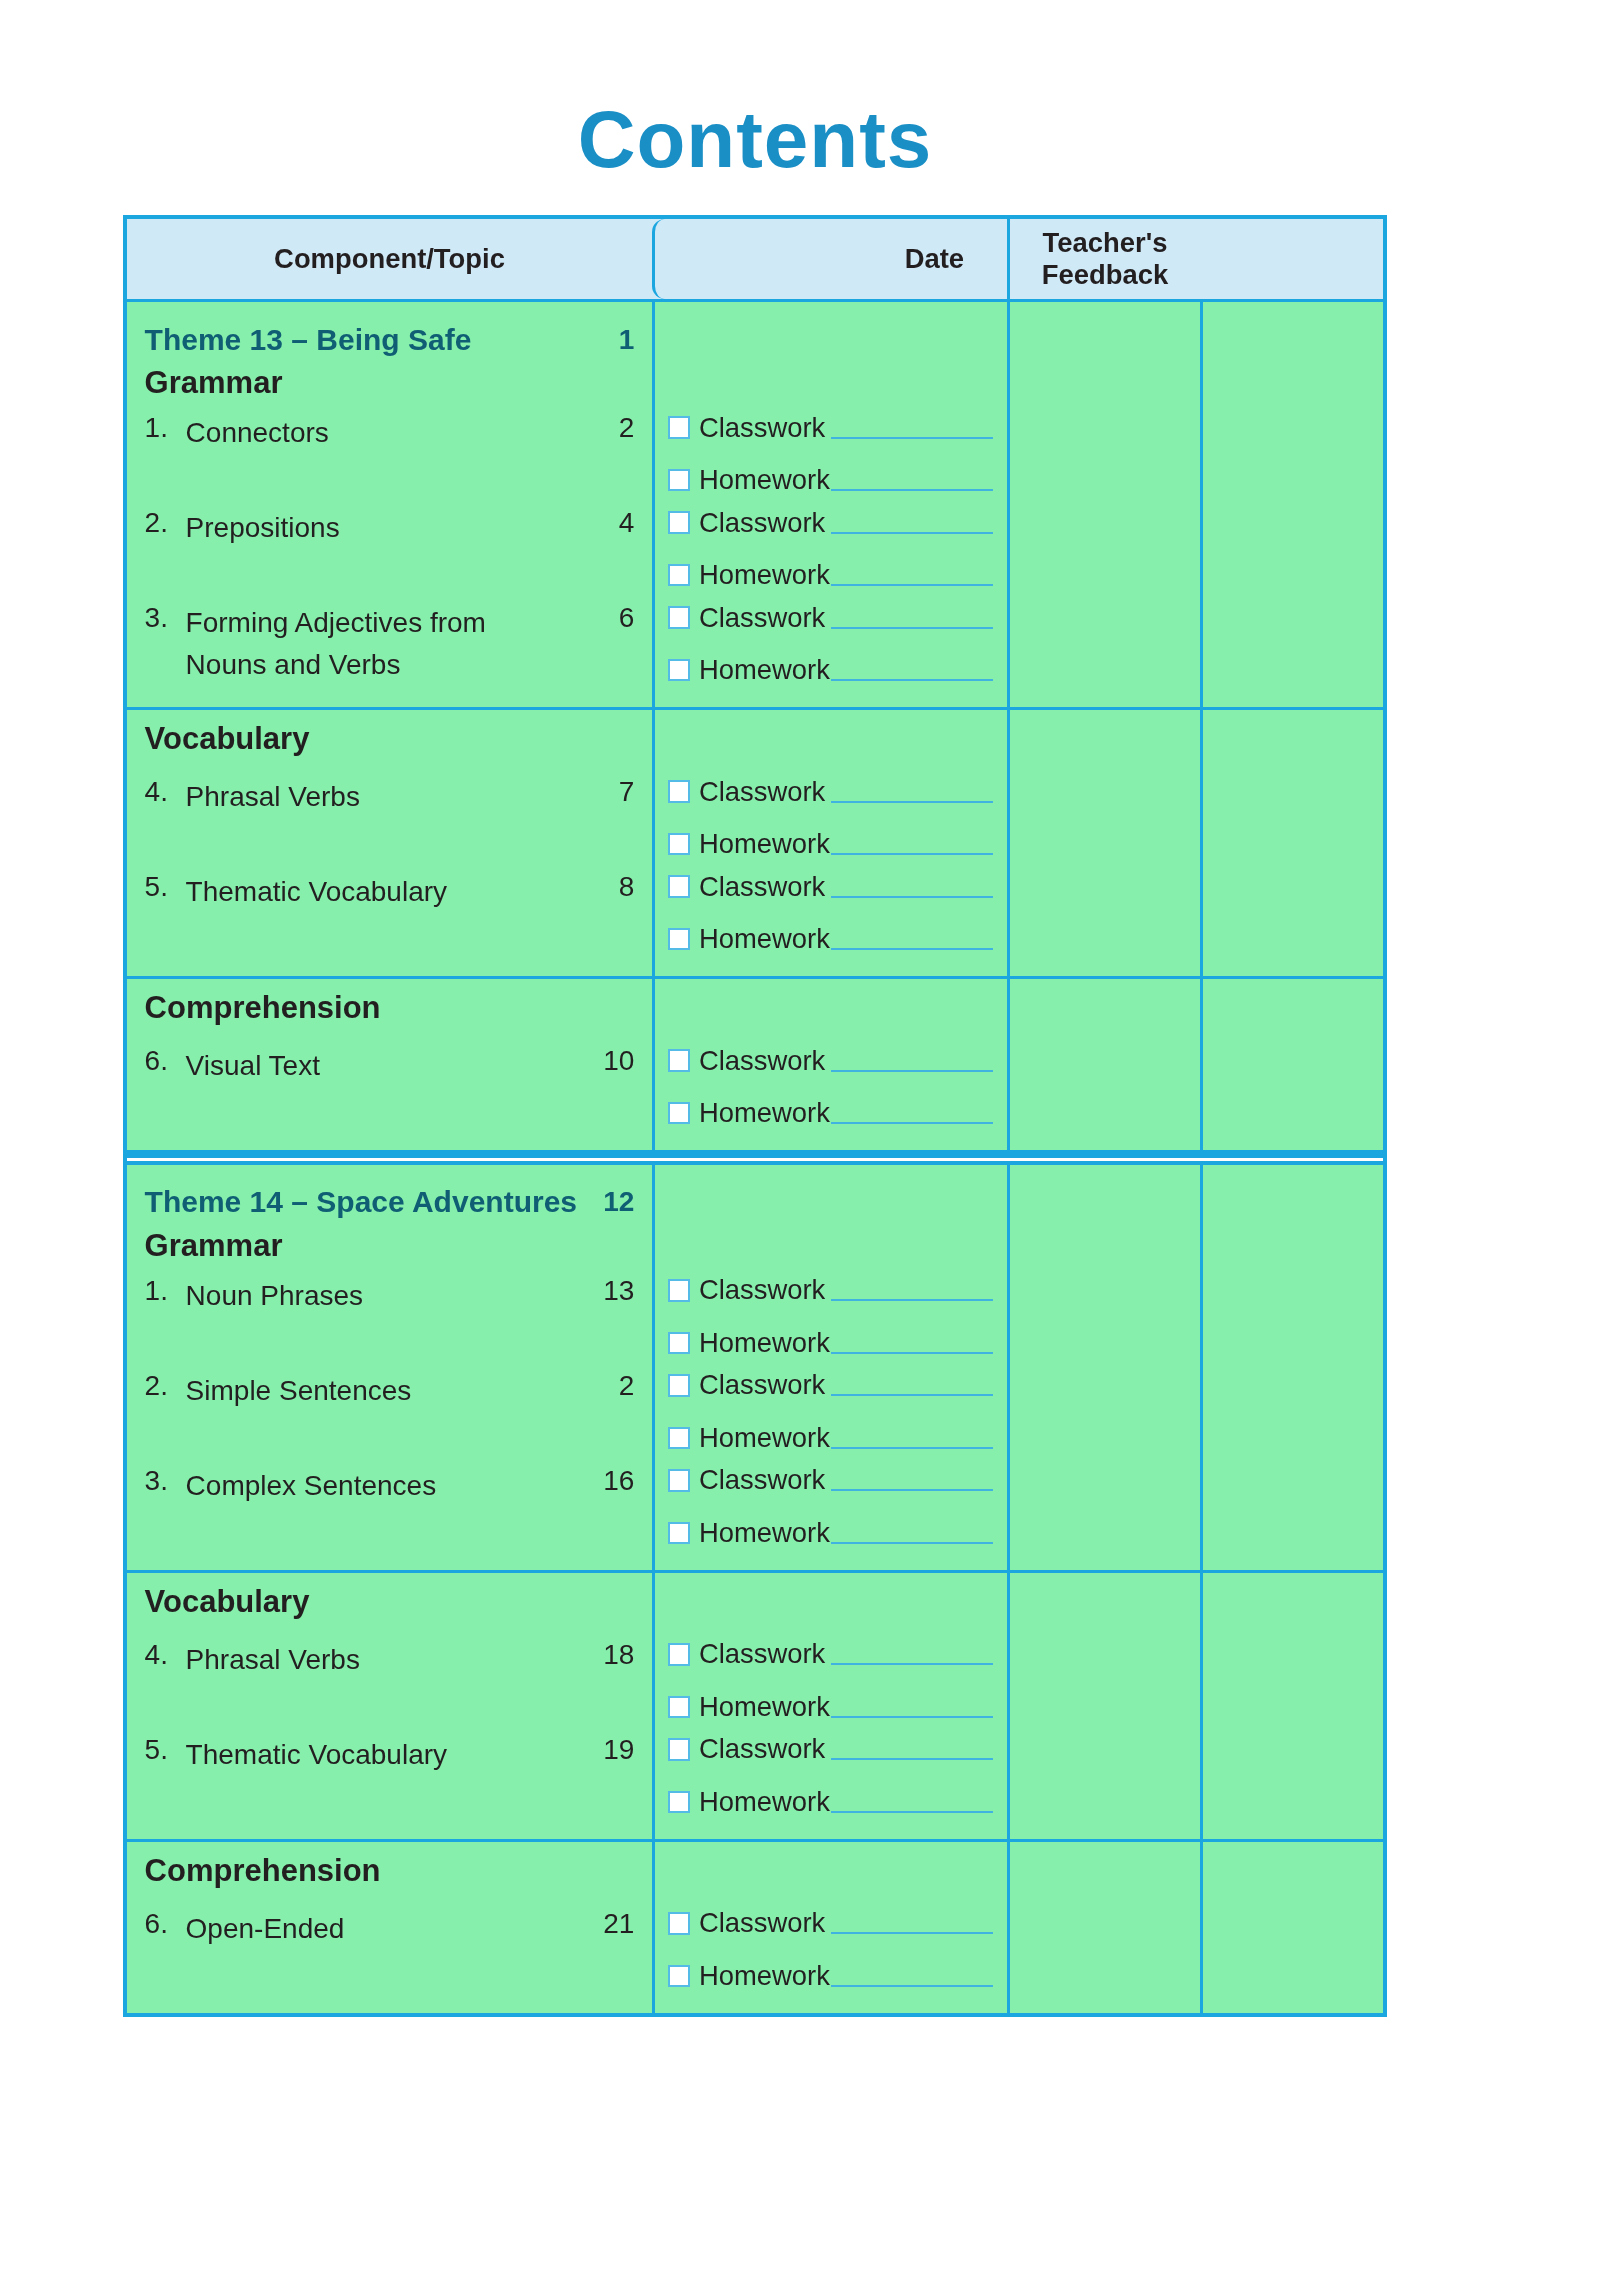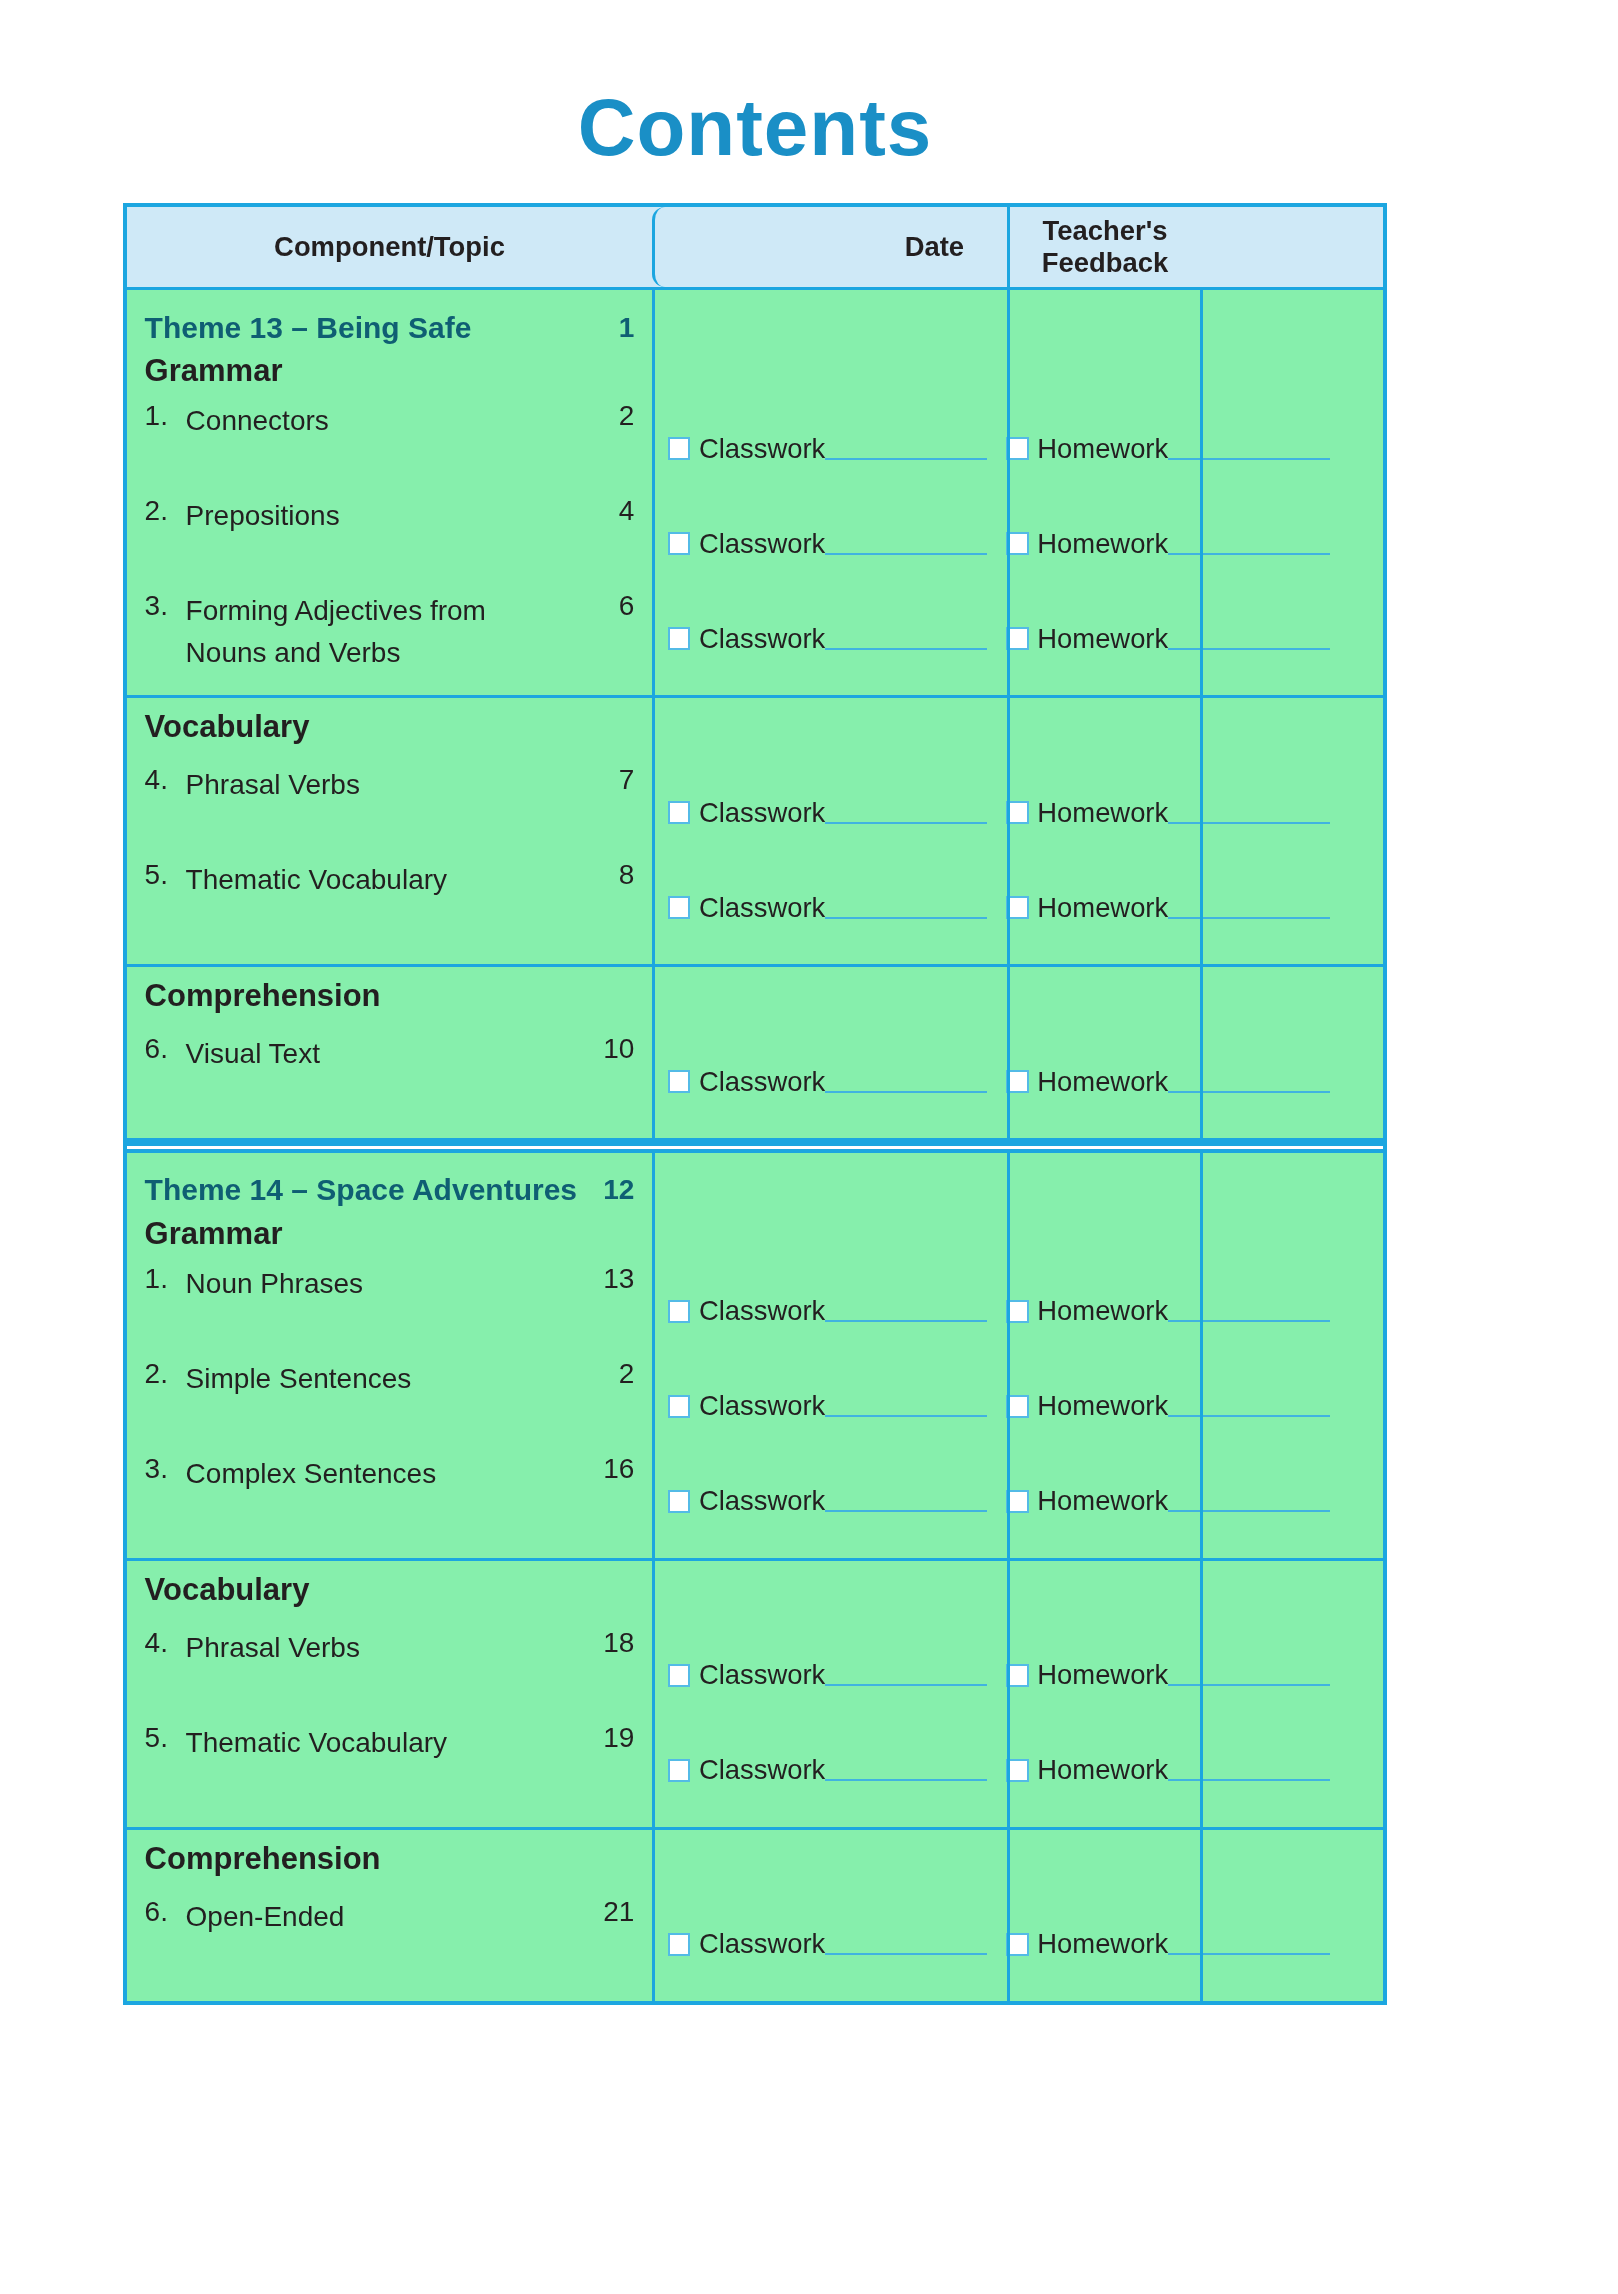--- a/index.html
+++ b/index.html
@@ -18,21 +18,21 @@
     width: 1618px;
     height: 2295px;
     background: #ffffff;
     font-family: "Liberation Sans", sans-serif;
     color: var(--text);
     overflow: hidden;
   }
   .content {
     position: absolute;
     left: 123px;
-    top: 0;
+    top: 12px;
     width: 1264px;
   }
   h1.contents-title {
     padding-top: 82px;
     text-align: center;
     font-size: 80px;
     font-weight: bold;
     color: var(--title);
     letter-spacing: 1px;
   }
@@ -84,21 +84,21 @@
   .lrow.sect-top { min-height: 63px; }
   .glabel { font-weight: bold; font-size: 31px; }
   .irow { min-height: 95px; }
   .irow.sect-end { min-height: 111px; }
   .item { display: flex; align-items: flex-start; padding-top: 5.9px; }
   .num { width: 41px; flex: none; font-size: 28px; }
   .ilabel { font-size: 28px; max-width: 384px; line-height: 1.5; }
   .ipg { margin-left: auto; padding-right: 17.6px; font-size: 28px; }
   
   .datecell { padding: 7.8px 0 0 12.7px; }
-  .pair { display: flex; gap: 5px; margin-top: 33px; }
+  .pair { display: flex; flex-direction: column; gap: 25px; }
   .cbline { display: flex; align-items: center; height: 27.4px; }
   .cb {
     width: 22.5px; height: 22.5px;
     border: 2.9px solid var(--cbx);
     background: #ffffff;
     flex: none;
   }
   .cb-label { font-size: 27.4px; margin-left: 8.8px; white-space: nowrap; }
   .dline {
     width: 162px;

